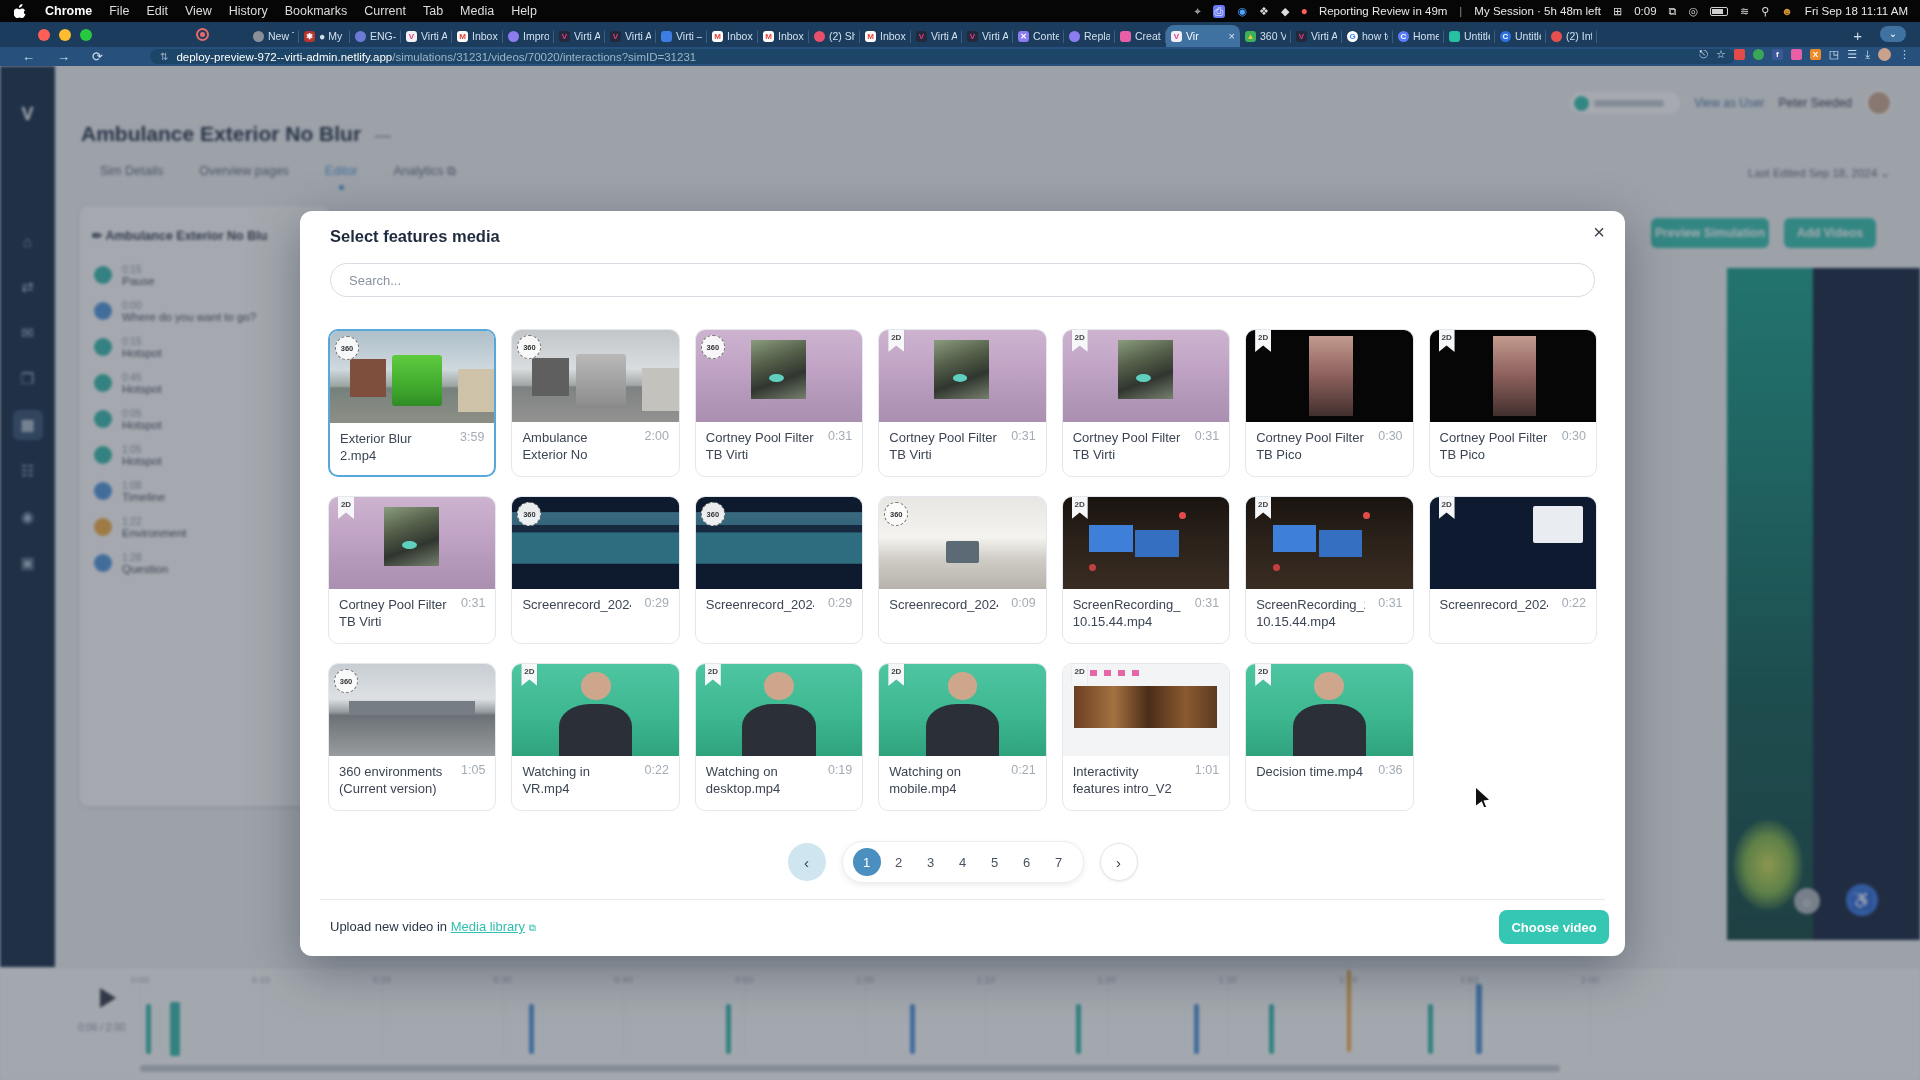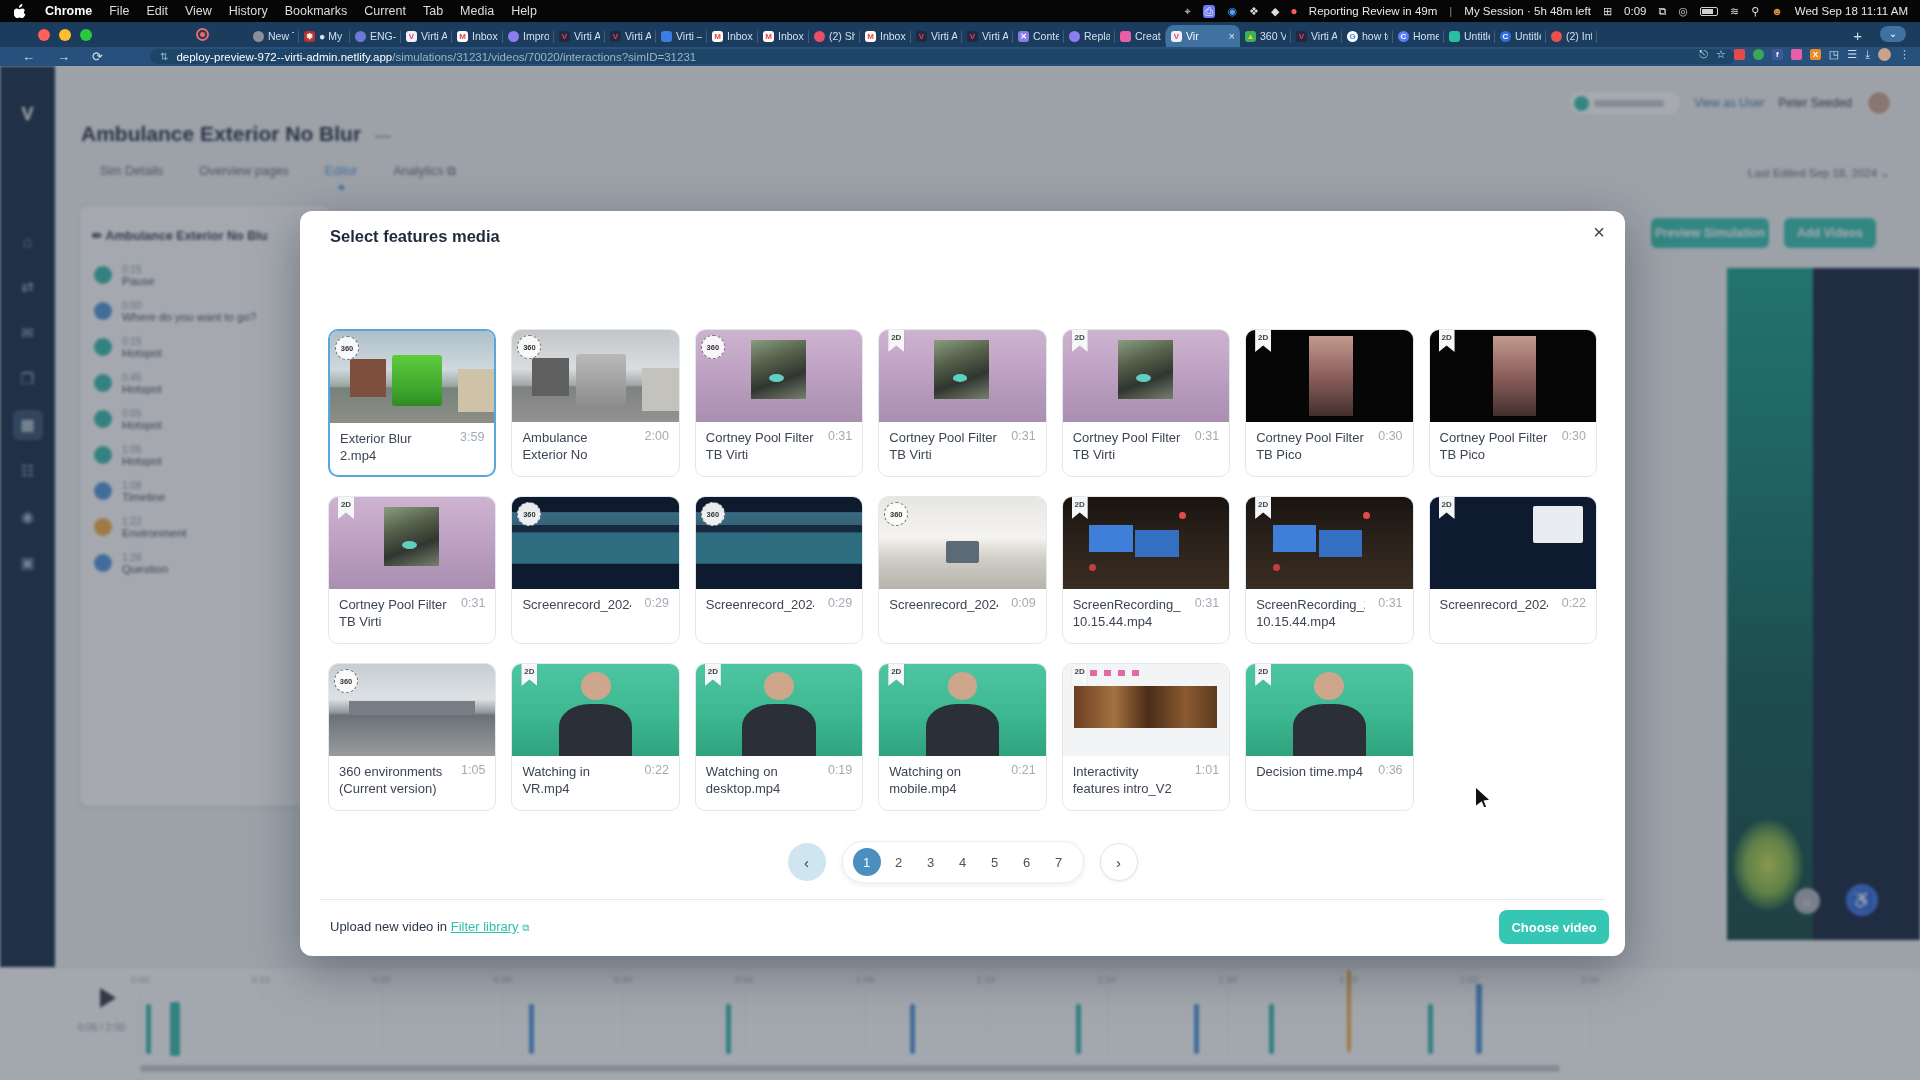--- a/index.html
+++ b/index.html
@@ -255,21 +255,21 @@
       <span class="mb-sep">|</span>
       <span>My Session · 5h 48m left</span>
       <span class="mb-ico">⊞</span>
       <span>0:09</span>
       <span class="mb-ico">⧉</span>
       <span class="mb-ico">◎</span>
       <span class="battery"></span>
       <span class="mb-ico">≋</span>
       <span class="mb-ico">⚲</span>
       <span class="mb-ico" style="color:#d49336">☻</span>
-      <span>Wed Sep 18 11:11 AM</span>
+      <span>Fri Sep 18 11:11 AM</span>
     </div>
   </div>
 
   <div class="tabstrip">
     <div class="lights">
       <span class="light l-red"></span>
       <span class="light l-yel"></span>
       <span class="light l-grn"></span>
     </div>
     <span class="rec-ind">
@@ -576,20 +576,21 @@
           </div>
         <div class="t-scroll"></div>
       </div>
     </div>
     <div class="dim"></div>
   </div>
 
   <div class="modal">
     <div class="m-title">Select features media</div>
     <div class="m-close">×</div>
+    <input class="m-search" placeholder="Search..." style="">
     <div class="grid" id="grid">
         <div class="tile selected">
           <div class="thumb th-amb">
             <span class="b360">360</span>
           </div>
           <div class="meta">
             <div class="nm">Exterior Blur 2.mp4</div>
             <span class="dur">3:59</span>
           </div>
         </div>
@@ -773,19 +774,19 @@
           <span class="pg-num">3</span>
           <span class="pg-num">4</span>
           <span class="pg-num">5</span>
           <span class="pg-num">6</span>
           <span class="pg-num">7</span>
         </div>
       <div class="pg-circle pg-next">›</div>
     </div>
     <div class="m-divider"></div>
     <div class="m-upload">
-      <span>Upload new video in </span><a>Filter library</a> <span class="ext-ic">⧉</span>
+      <span>Upload new video in </span><a>Media library</a> <span class="ext-ic">⧉</span>
     </div>
     <button class="m-choose">Choose video</button>
   </div>
 
   <div class="cursor"></div>
 </div>
 
 </body></html>

